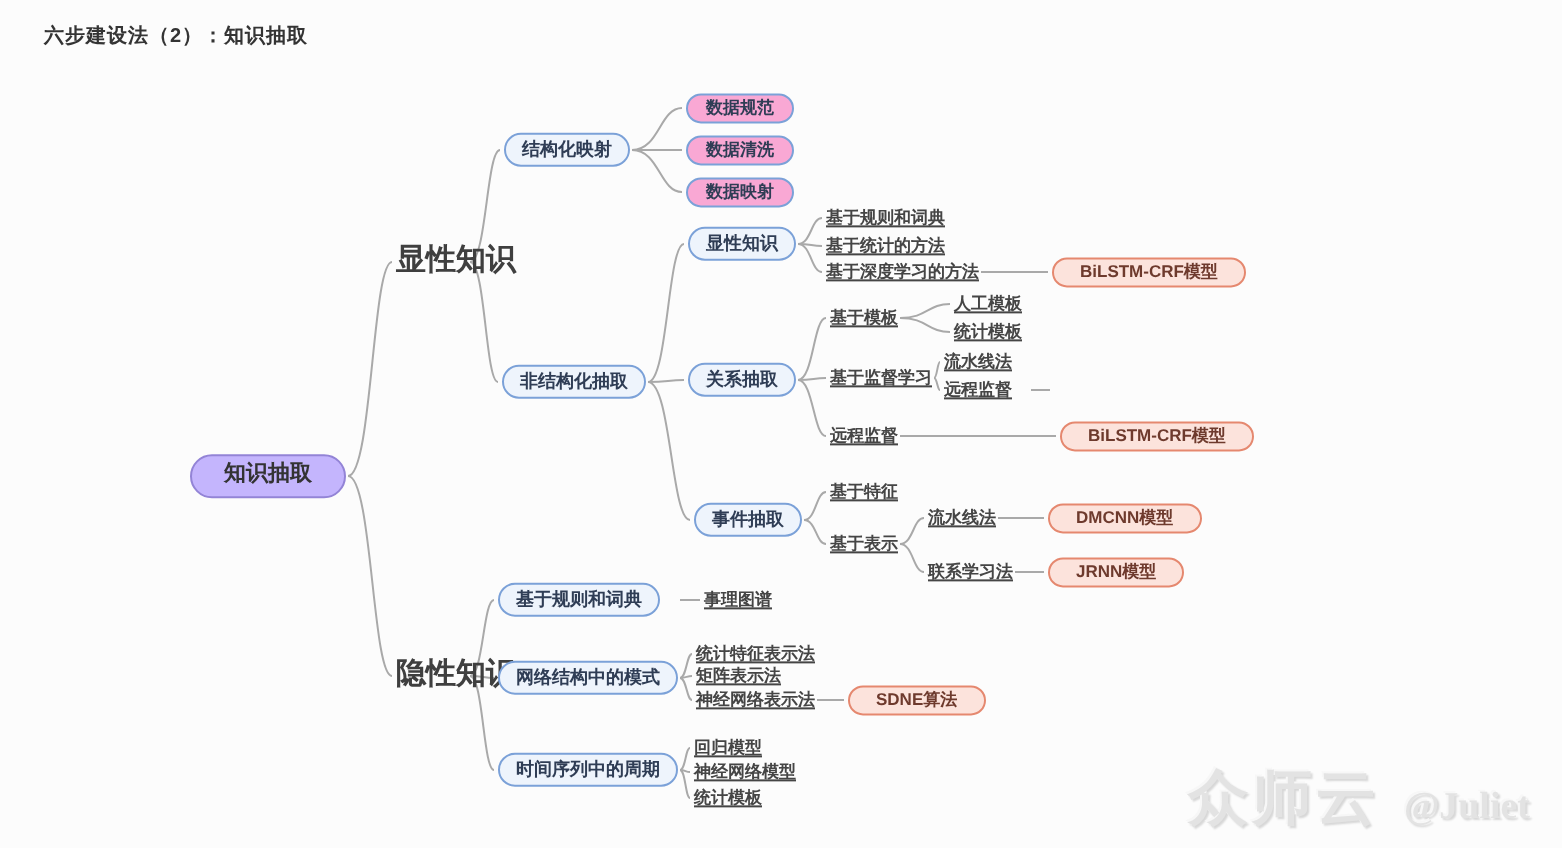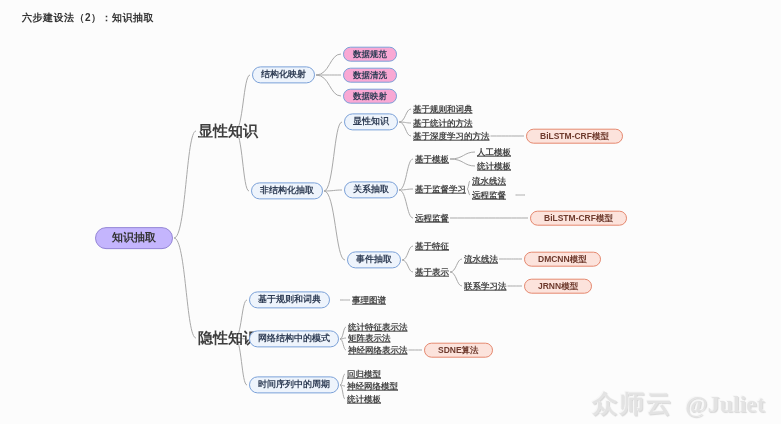--- a/index.html
+++ b/index.html
@@ -32,22 +32,22 @@
     background:#fce3dc;border:1.2px solid #e5886f;border-radius:9px;
     padding:1px 13px;font-size:8.5px;font-weight:bold;color:#6e3a2d;text-align:center;
   }
   .txt{font-size:15px;font-weight:bold;color:#3f3f3f;}
   .txt-sm{font-size:8.5px;font-weight:600;color:#454545;text-decoration:underline;}
   .watermark{
     position:absolute;right:16px;bottom:4px;display:flex;align-items:baseline;gap:12px;
     z-index:3;color:#e3e3e3;
     text-shadow:-1px -1px 0 #f7f7f7,1px 1px 1px #d7d7d7;
   }
-  .wm-brand{font-size:25px;font-weight:bold;letter-spacing:2px;}
-  .wm-handle{font-size:24px;font-weight:bold;font-family:"Liberation Serif","DejaVu Serif",serif;}
+  .wm-brand{font-size:30px;font-weight:bold;letter-spacing:2px;}
+  .wm-handle{font-size:19px;font-weight:bold;font-family:"Liberation Serif","DejaVu Serif",serif;}
 </style>
 </head>
 <body>
 
 <div id="canvas">
   <svg id="edges" width="781" height="424">
       <path d="M174,238 C186.1,238 186.1,131 196,131" fill="none" stroke="#a9a9a9" stroke-width="1"></path>
       <path d="M174,238 C186.1,238 186.1,338 196,338" fill="none" stroke="#a9a9a9" stroke-width="1"></path>
       <path d="M235,131 C243.25,131 243.25,75 250,75" fill="none" stroke="#a9a9a9" stroke-width="1"></path>
       <path d="M316,75 C329.75,75 329.75,54 341,54" fill="none" stroke="#a9a9a9" stroke-width="1"></path>

